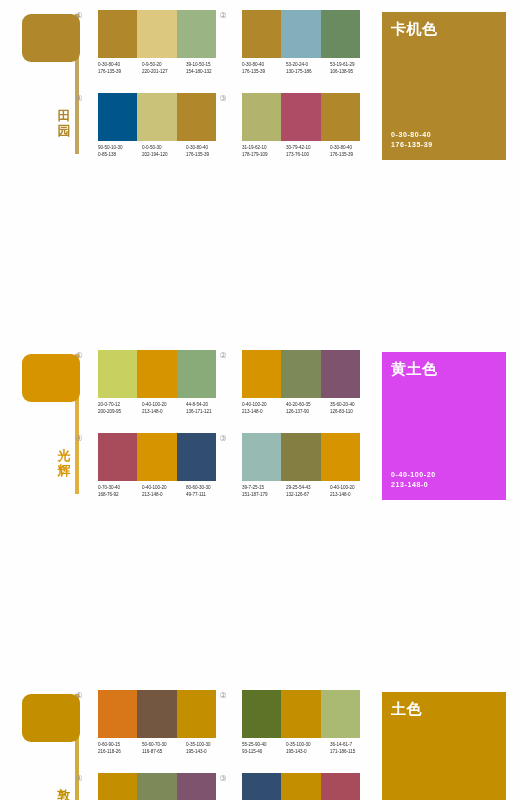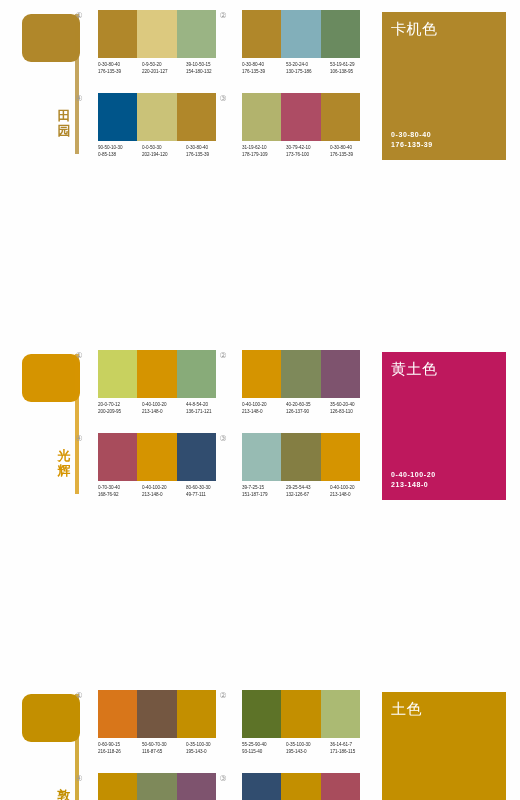--- a/index.html
+++ b/index.html
@@ -134,21 +134,21 @@
     width: 124px;
     height: 148px;
     padding: 0;
   }
   .panel-title {
     position: absolute;
     left: 9px;
     top: 8px;
     font-size: 15px;
     line-height: 18px;
-    font-weight: normal;
+    font-weight: bold;
     color: #ffffff;
     letter-spacing: 0.5px;
     font-family: "DejaVu Sans", sans-serif;
   }
   .panel-codes {
     position: absolute;
     left: 9px;
     bottom: 10px;
     font-size: 7px;
     line-height: 10px;
@@ -400,21 +400,21 @@
                 <span class="ln">0-40-100-20</span>
                 <span class="ln">213-148-0</span>
               </div>
               <div class="code">
                 <span class="ln">80-60-30-30</span>
                 <span class="ln">49-77-111</span>
               </div>
             </div>
           </div>
         </div>
-        <div class="panel" style="background: #be185d;">
+        <div class="panel" style="background: #d946ef;">
           <div class="panel-title">黄土色</div>
           <div class="panel-codes">
             <span class="ln">0-40-100-20</span>
             <span class="ln">213-148-0</span>
           </div>
         </div>
       </div>
       <div class="section" style="top: 340px;">
         <div class="mood-col">
           <div class="mood-swatch" style="background: rgb(195, 143, 0);"></div>

